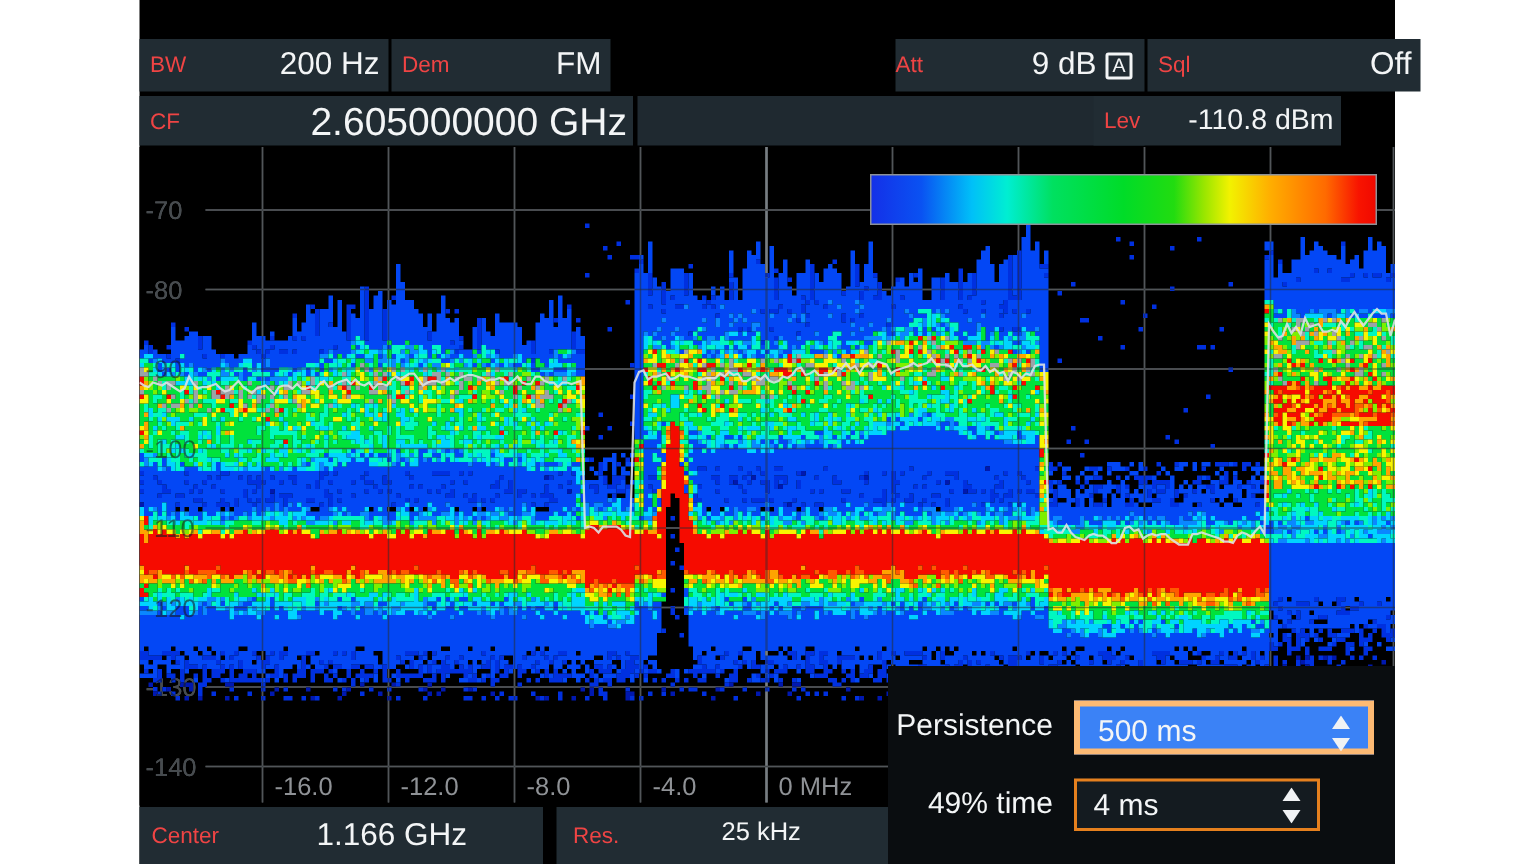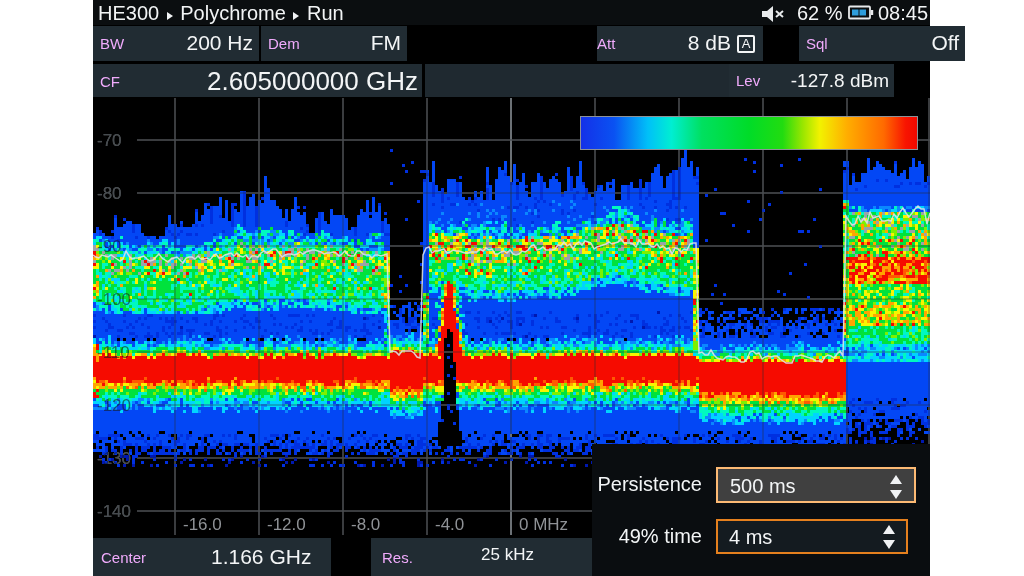--- a/index.html
+++ b/index.html
@@ -1,62 +1,47 @@
 <!DOCTYPE html>
 <html><head><meta charset="utf-8"><style>
 *{margin:0;padding:0;box-sizing:border-box}
 body{width:1024px;height:576px;background:#fff;font-family:"Liberation Sans",sans-serif;overflow:hidden;position:relative}
 #scr{position:absolute;left:93px;top:0;width:837px;height:576px;background:#000}
-.lbl{color:#f0abfc;font-size:15px}
+.lbl{color:#ef4444;font-size:15px}
 .val{color:#f3f5f6}
 #titlebar{position:absolute;left:0;top:0;width:837px;height:25px;background:#0b0e10;color:#f2f4f5;font-size:20px}
 .cell{position:absolute;background:#212c33}
 .tri{display:inline-block;width:0;height:0;border-left:6px solid #f2f4f5;border-top:4.5px solid transparent;border-bottom:4.5px solid transparent;margin:0 2px}
 </style></head><body>
 <div id="scr">
- <div id="titlebar">
-   <span style="position:absolute;left:5px;top:2px">HE300 <span class="tri"></span> Polychrome <span class="tri"></span> Run</span>
-   <svg width="26" height="20" viewBox="0 0 26 20" style="position:absolute;left:668px;top:4px">
-     <polygon points="1,7 6,7 12,2 12,18 6,13 1,13" fill="#e8eaec"></polygon>
-     <path d="M15 7 L22 13 M22 7 L15 13" stroke="#e8eaec" stroke-width="2"></path>
-   </svg>
-   <span style="position:absolute;left:704px;top:2px">62 %</span>
-   <svg width="26" height="16" viewBox="0 0 26 16" style="position:absolute;left:755px;top:5px">
-     <rect x="1" y="1.5" width="21" height="12" fill="none" stroke="#e8eaec" stroke-width="1.8" rx="1"></rect>
-     <rect x="23" y="5" width="2.2" height="5" fill="#e8eaec"></rect>
-     <rect x="4" y="4.5" width="6.5" height="6" fill="#2e9ddb"></rect>
-     <rect x="11.5" y="4.5" width="6.5" height="6" fill="#2e9ddb"></rect>
-   </svg>
-   <span style="position:absolute;left:785px;top:2px">08:45</span>
- </div>
  <div class="cell" style="left:0;top:26px;width:166px;height:35px">
     <span class="lbl" style="position:absolute;left:7px;top:9px">BW</span>
     <span class="val" style="position:absolute;right:6px;top:5px;font-size:21px">200 Hz</span>
     </div>
  <div class="cell" style="left:168px;top:26px;width:146px;height:35px">
     <span class="lbl" style="position:absolute;left:7px;top:9px">Dem</span>
     <span class="val" style="position:absolute;right:6px;top:5px;font-size:21px">FM</span>
     </div>
  <div class="cell" style="left:504px;top:26px;width:166px;height:35px">
     <span class="lbl" style="position:absolute;left:0;top:9px">Att</span>
-    <span class="val" style="position:absolute;right:32px;top:5px;font-size:21px">8 dB</span>
+    <span class="val" style="position:absolute;right:32px;top:5px;font-size:21px">9 dB</span>
     <span class="val" style="position:absolute;right:8px;top:9px;width:18px;height:18px;border:2px solid #f3f5f6;font-size:13px;text-align:center;line-height:14px;border-radius:2px">A</span>
     </div>
- <div class="cell" style="left:706px;top:26px;width:166px;height:35px">
+ <div class="cell" style="left:672px;top:26px;width:182px;height:35px">
     <span class="lbl" style="position:absolute;left:7px;top:9px">Sql</span>
     <span class="val" style="position:absolute;right:6px;top:5px;font-size:21px">Off</span>
     </div>
  <div class="cell" style="left:0;top:64px;width:329px;height:33px">
     <span class="lbl" style="position:absolute;left:7px;top:9px">CF</span>
     <span class="val" style="position:absolute;right:4px;top:2px;font-size:26px">2.605000000 GHz</span>
     </div>
  <div class="cell" style="left:332px;top:64px;width:338px;height:33px;background:#1f2930"></div>
  <div class="cell" style="left:636px;top:64px;width:165px;height:33px">
     <span class="lbl" style="position:absolute;left:7px;top:8px">Lev</span>
-    <span class="val" style="position:absolute;right:5px;top:6px;font-size:19px">-127.8 dBm</span>
+    <span class="val" style="position:absolute;right:5px;top:6px;font-size:19px">-110.8 dBm</span>
     </div>
  <svg width="837" height="439" viewBox="0 0 837 439" style="position:absolute;left:0;top:98px;background:#000">
 <line x1="82" y1="0" x2="82" y2="437" stroke="#83868a" stroke-width="1"></line>
       <line x1="166" y1="0" x2="166" y2="437" stroke="#83868a" stroke-width="1"></line>
       <line x1="250" y1="0" x2="250" y2="437" stroke="#83868a" stroke-width="1"></line>
       <line x1="334" y1="0" x2="334" y2="437" stroke="#83868a" stroke-width="1"></line>
       <line x1="502" y1="0" x2="502" y2="437" stroke="#83868a" stroke-width="1"></line>
       <line x1="586" y1="0" x2="586" y2="437" stroke="#83868a" stroke-width="1"></line>
       <line x1="670" y1="0" x2="670" y2="437" stroke="#83868a" stroke-width="1"></line>
       <line x1="754" y1="0" x2="754" y2="437" stroke="#83868a" stroke-width="1"></line>
@@ -137,38 +122,38 @@
           <stop offset="0.66" stop-color="#9ae600"></stop>
 <stop offset="0.71" stop-color="#f2f200"></stop>
           <stop offset="0.79" stop-color="#ffae00"></stop>
 <stop offset="0.90" stop-color="#ff6a00"></stop>
           <stop offset="0.965" stop-color="#f81400"></stop>
 <stop offset="1" stop-color="#f00800"></stop>
         </linearGradient>
       </defs>
 <rect x="487.5" y="18.5" width="337" height="33" fill="url(#cb)" stroke="#8d9298" stroke-width="1"></rect>
 </svg>
- <div class="cell" style="left:0;top:538px;width:238px;height:38px">
+ <div class="cell" style="left:0;top:538px;width:269px;height:38px">
     <span class="lbl" style="position:absolute;left:8px;top:11px">Center</span>
     <span class="val" style="position:absolute;left:118px;top:7px;font-size:21px">1.166 GHz</span>
     </div>
  <div class="cell" style="left:278px;top:538px;width:559px;height:38px">
     <span class="lbl" style="position:absolute;left:11px;top:11px">Res.</span>
     <span class="val" style="position:absolute;left:110px;top:7px;font-size:17px">25 kHz</span>
     </div>
  <div style="position:absolute;left:499px;top:444px;width:338px;height:132px;background:#0a0d10">
    <span class="val" style="position:absolute;right:228px;top:29px;font-size:20px">Persistence</span>
-   <div style="position:absolute;left:124px;top:23px;width:200px;height:36px;border:2px solid #fdba74;background:#404040">
+   <div style="position:absolute;left:124px;top:23px;width:200px;height:36px;border:4px solid #fdba74;background:#3b82f6">
       <span class="val" style="position:absolute;left:12px;top:6px;font-size:20px">500 ms</span>
       <svg width="14" height="24" viewBox="0 0 14 24" style="position:absolute;right:11px;top:6px">
         <polygon points="7,0 13,9 1,9" fill="#f0f2f4"></polygon>
         <polygon points="7,24 13,15 1,15" fill="#f0f2f4"></polygon>
       </svg>
       </div>
    <span class="val" style="position:absolute;right:228px;top:81px;font-size:20px">49% time</span>
-   <div style="position:absolute;left:124px;top:75px;width:192px;height:35px;border:2px solid #e5801e;background:#141b20">
+   <div style="position:absolute;left:124px;top:75px;width:164px;height:35px;border:2px solid #e5801e;background:#141b20">
       <span class="val" style="position:absolute;left:11px;top:5px;font-size:20px">4 ms</span>
       <svg width="14" height="24" viewBox="0 0 14 24" style="position:absolute;right:10px;top:4px">
         <polygon points="7,0 13,9 1,9" fill="#f0f2f4"></polygon>
         <polygon points="7,24 13,15 1,15" fill="#f0f2f4"></polygon>
       </svg>
       </div>
  </div>
 </div>
 </body></html>

